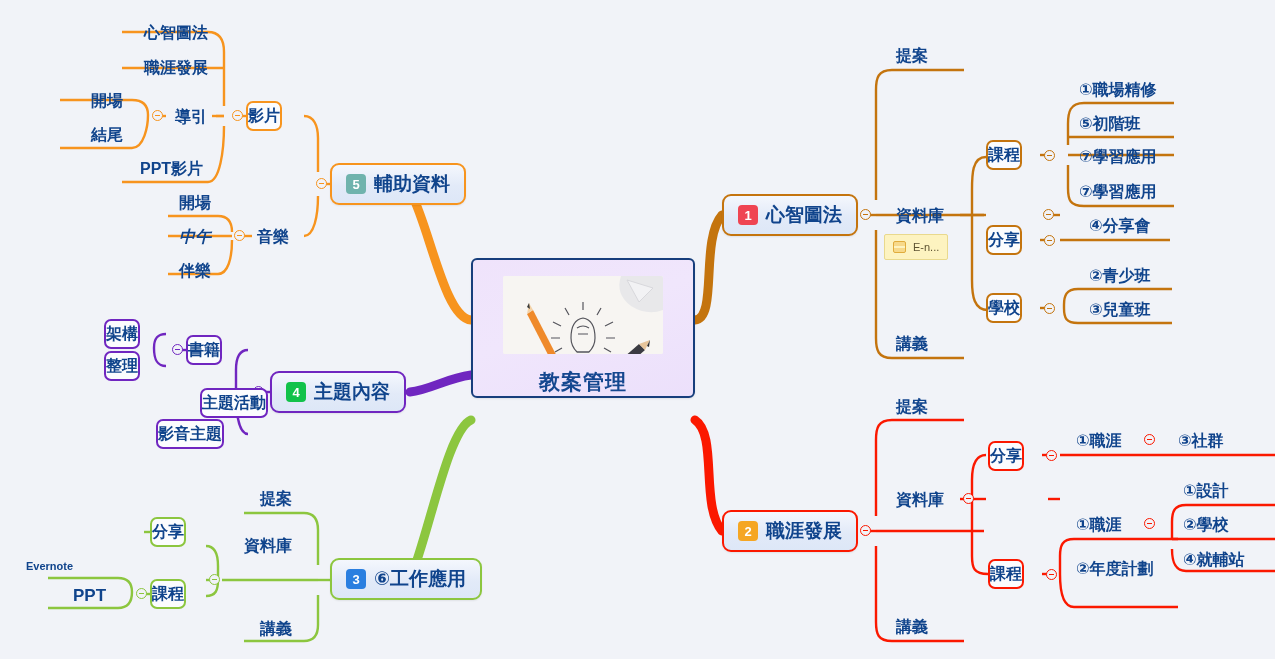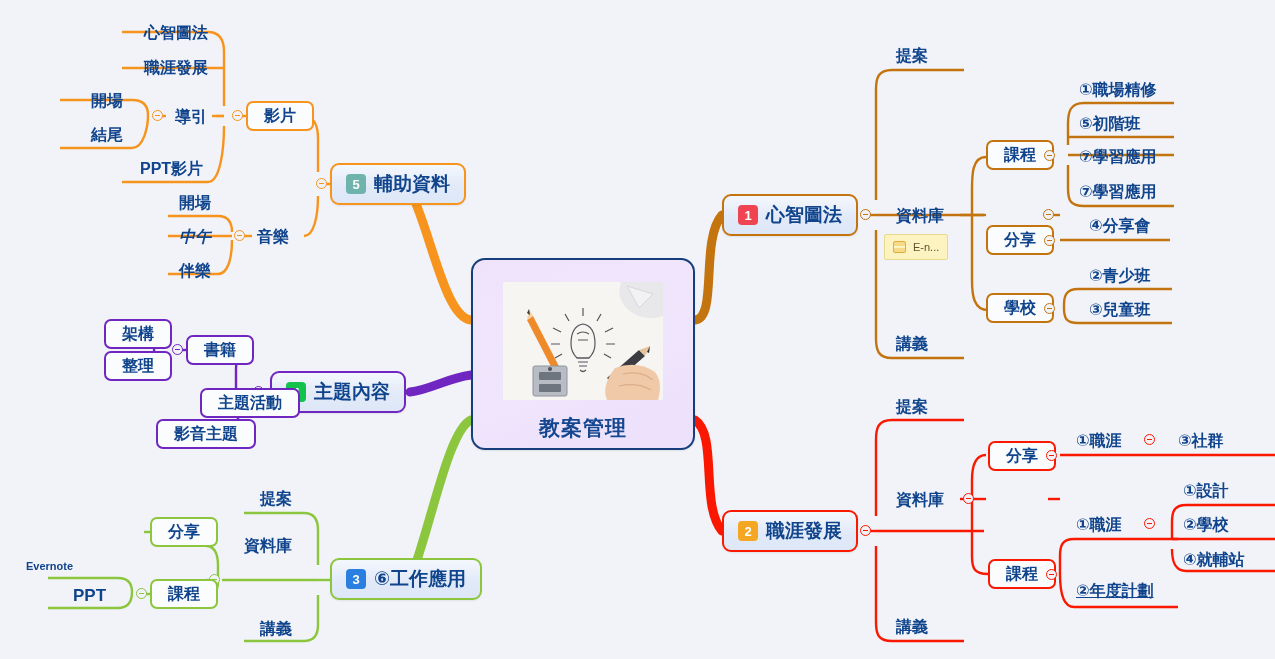--- a/index.html
+++ b/index.html
@@ -24,25 +24,25 @@
     position: absolute;
     white-space: nowrap;
     color: #10448c;
     font-weight: bold;
     display: flex;
     align-items: center;
     justify-content: center;
   }
   
   .root {
-    width: 224px; height: 192px;
+    width: 224px; height: 140px;
     left: 471px; top: 258px;
     background: linear-gradient(160deg,#efe3fb 0%, #f0e6fc 45%, #ece0fb 100%);
     border: 2px solid #173e7c;
-    border-radius: 14px;
+    border-radius: 6px;
     flex-direction: column;
     box-shadow: 0 1px 2px rgba(0,0,0,.08);
   }
   .root .thumb {
     width: 160px; height: 118px;
     margin-top: 16px;
     border-radius: 2px;
     overflow: hidden;
     background: #f6f4f1;
     position: relative;
@@ -70,21 +70,21 @@
     width: 20px; height: 20px;
     border-radius: 4px;
     color: #fff;
     font-size: 13px;
     font-weight: bold;
     line-height: 1;
   }
   
   .pill {
     height: 30px;
-    padding: 0 16px;
+    padding: 0 0;
     border-radius: 7px;
     border: 2px solid;
     background: #fbfcfe;
     font-size: 16px;
   }
   
   .leaf {
     font-size: 16px;
     padding: 0 3px;
     height: 22px;
@@ -319,21 +319,21 @@
   <div class="toggle" style="left:1046px; top:450px; color:#fb1800; border-color:#fb1800;"></div>
   <div class="node pill" style="left:988px; top:559px; border-color:#fb1800;">課程</div>
   <div class="toggle" style="left:1046px; top:569px; color:#fb1800; border-color:#fb1800;"></div>
 
   <div class="node leaf" style="left:1073px; top:430px;">①職涯</div>
   <div class="toggle" style="left:1144px; top:434px; color:#fb1800; border-color:#fb1800;"></div>
   <div class="node leaf" style="left:1175px; top:430px;">③社群</div>
 
   <div class="node leaf" style="left:1073px; top:514px;">①職涯</div>
   <div class="toggle" style="left:1144px; top:518px; color:#fb1800; border-color:#fb1800;"></div>
-  <div class="node leaf" style="left:1073px; top:580px;text-decoration:underline;">②年度計劃</div>
+  <div class="node leaf" style="left:1073px; top:558px;">②年度計劃</div>
 
   <div class="node leaf" style="left:1180px; top:480px;">①設計</div>
   <div class="node leaf" style="left:1180px; top:514px;">②學校</div>
   <div class="node leaf" style="left:1180px; top:549px;">④就輔站</div>
 
   <div class="node main-topic" style="left:330px; top:558px; border-color:#8cc63f;">
     <span class="badge" style="background:#2a7fe0;">3</span>
     <span>⑥工作應用</span>
   </div>
   <div class="node leaf" style="left:257px; top:488px;">提案</div>

